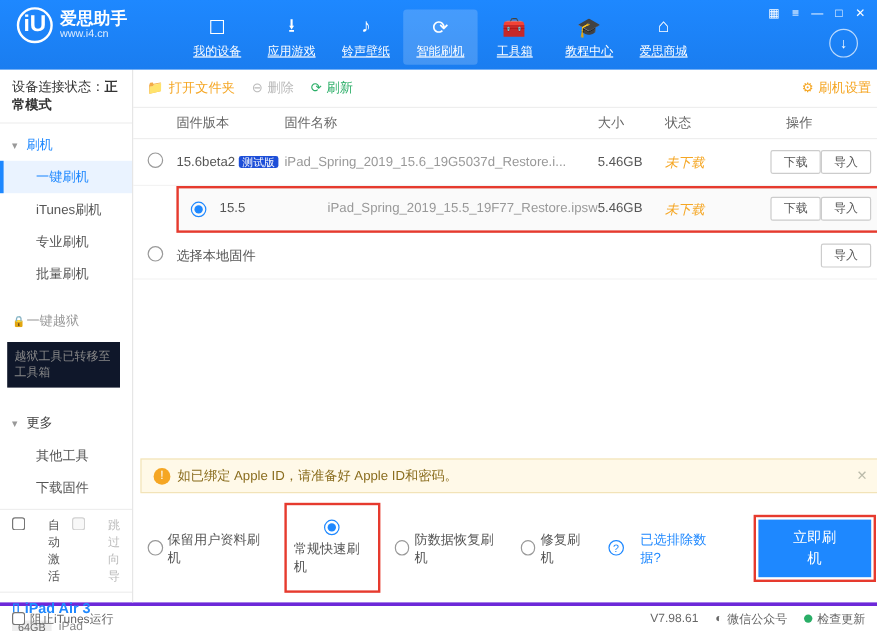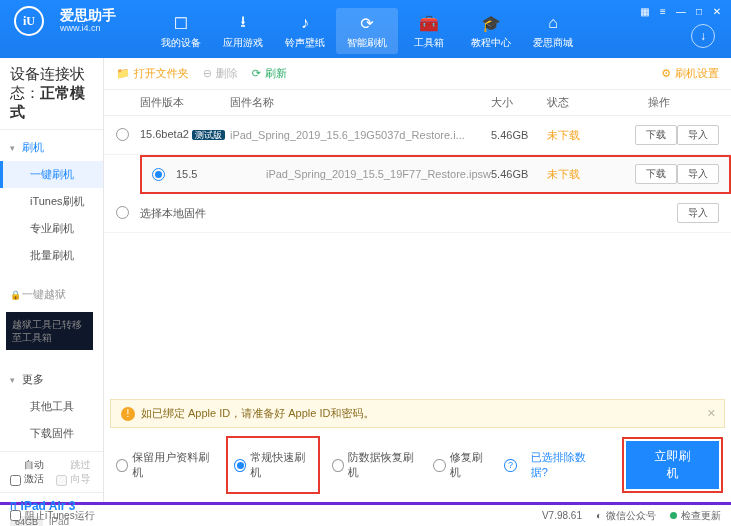--- a/index.html
+++ b/index.html
@@ -3,46 +3,46 @@
 <meta charset="utf-8">
 <style>
 * { margin: 0; padding: 0; box-sizing: border-box; font-family: "Microsoft YaHei", Arial, sans-serif; }
 body { width: 731px; height: 526px; background: #fff; font-size: 11px; color: #333; overflow: hidden; }
 
 
 .header { height: 58px; background: linear-gradient(to bottom,#1e88ff,#1a7df0); color: #fff; position: relative; }
 .titlebar-icons { position: absolute; top: 4px; right: 6px; display: flex; gap: 2px; }
 .titlebar-icons span { width: 16px; height: 14px; display: flex; align-items: center; justify-content: center; font-size: 10px; cursor: pointer; }
 .brand { display: flex; align-items: center; padding: 6px 0 0 14px; }
-.logo-circle { width: 30px; height: 30px; border: 2px solid #fff; border-radius: 50%; display: flex; align-items: center; justify-content: center; font-weight: bold; font-size: 12px; margin-right: 16px; font-family: Liberation Serif, serif; }
+.logo-circle { width: 30px; height: 30px; border: 2px solid #fff; border-radius: 50%; display: flex; align-items: center; justify-content: center; font-weight: bold; font-size: 19px; margin-right: 6px; }
 .brand-text { line-height: 1.1; }
 .brand-title { font-size: 14px; font-weight: bold; }
 .brand-sub { font-size: 9px; opacity: .85; }
 .nav { position: absolute; left: 150px; top: 8px; display: flex; }
 .nav-item { width: 62px; text-align: center; cursor: pointer; padding: 4px 0; }
 .nav-item.active { background: rgba(255,255,255,.18); border-radius: 3px; }
 .nav-icon { height: 22px; display: flex; align-items: center; justify-content: center; font-size: 16px; }
-.nav-label { font-size: 10px; margin-top: 2px; }
+.nav-label { font-size: 10px; margin-top: 2px; text-decoration: underline; }
 .header-right-circle { position: absolute; right: 16px; top: 24px; width: 24px; height: 24px; border: 1.5px solid rgba(255,255,255,.7); border-radius: 50%; display: flex; align-items: center; justify-content: center; font-size: 12px; cursor: pointer; }
 
 
 .main { display: flex; height: 444px; }
 .sidebar { width: 150px; border-right: 1px solid #e6e6e6; display: flex; flex-direction: column; }
-.conn-status { padding: 7px 10px; font-size: 15px; border-bottom: 1px solid #eee; }
+.conn-status { padding: 7px 10px; font-size: 11px; border-bottom: 1px solid #eee; }
 .conn-status b { font-weight: bold; }
 .side-section { padding: 4px 0; }
 .side-head { display: flex; align-items: center; padding: 6px 10px; font-size: 11px; color: #444; cursor: pointer; }
 .side-head .exp { width: 12px; color: #999; font-size: 9px; }
 .side-item { padding: 6px 10px 6px 30px; font-size: 11px; color: #555; cursor: pointer; }
 .side-item.active { background: #eaf3ff; color: #1e88ff; border-left: 3px solid #1e88ff; padding-left: 27px; }
 .side-note { margin: 4px 10px 4px 6px; background: #0f172a; color: #888; font-size: 10px; padding: 6px; line-height: 1.3; }
 .side-divider { height: 1px; background: #eee; margin: 2px 0; }
 .sidebar-spacer { flex: 1; }
 .side-checks { padding: 6px 10px; border-top: 1px solid #eee; display: flex; gap: 10px; font-size: 10px; color: #555; }
-.side-checks label { display: flex; align-items: flex-end; gap: 3px; cursor: pointer; }
+.side-checks label { display: flex; align-items: flex-start; gap: 19px; cursor: pointer; }
 .side-checks .disabled { color: #bbb; }
 .device-box { border-top: 1px solid #eee; padding: 6px 10px; }
 .device-name { color: #1e88ff; font-weight: bold; font-size: 12px; }
 .device-meta { display: flex; gap: 6px; margin-top: 3px; }
 .badge { background: #eee; color: #666; font-size: 9px; padding: 1px 5px; border-radius: 2px; }
 
 
 .content { flex: 1; display: flex; flex-direction: column; }
 .toolbar { height: 32px; border-bottom: 1px solid #eee; display: flex; align-items: center; padding: 0 12px; gap: 14px; font-size: 11px; }
 .tb-item { display: flex; align-items: center; gap: 4px; cursor: pointer; color: #555; }
@@ -58,35 +58,35 @@
 .col-name { flex: 1; }
 .col-size { width: 56px; text-align: left; }
 .col-status { width: 52px; }
 .col-ops { width: 120px; text-align: center; }
 
 .row { display: flex; align-items: center; padding: 9px 12px; font-size: 11px; color: #555; border-bottom: 1px solid #f3f3f3; }
 .row.selected { outline: 2px solid #e63a2e; outline-offset: -2px; background: #fafafa; margin-left: 36px; }
 .radio { width: 13px; height: 13px; border: 1px solid #999; border-radius: 50%; display: inline-flex; align-items: center; justify-content: center; cursor: pointer; }
 .radio.on::after { content: ""; width: 7px; height: 7px; background: #1e88ff; border-radius: 50%; }
 .radio.on { border-color: #1e88ff; }
-.tag-beta { background: #0c4a6e; color: #fff; font-size: 9px; padding: 0 3px; border-radius: 2px; margin-left: 3px; }
-.status-orange { color: #f5a623; }
+.tag-beta { background: #1d4ed8; color: #fff; font-size: 9px; padding: 0 3px; border-radius: 2px; margin-left: 3px; }
+.status-orange { color: #f5a623; font-style: italic; }
 .btn-sm { border: 1px solid #ccc; background: #fff; color: #555; font-size: 10px; padding: 2px 10px; cursor: pointer; border-radius: 2px; }
 .ops-group { display: flex; gap: 0; justify-content: flex-end; }
 .filename { color: #999; white-space: nowrap; overflow: hidden; text-overflow: ellipsis; }
 
 .content-spacer { flex: 1; }
 
 .alert-bar { background: #fff9e8; border: 1px solid #f2e3b8; margin: 0 6px; padding: 6px 10px; display: flex; align-items: center; font-size: 11px; color: #8a6d1e; position: relative; }
 .alert-icon { width: 14px; height: 14px; background: #f5a623; color: #fff; border-radius: 50%; display: inline-flex; align-items: center; justify-content: center; font-size: 10px; margin-right: 6px; }
 .alert-close { position: absolute; right: 8px; color: #bba; cursor: pointer; }
 
 .options-bar { display: flex; align-items: center; padding: 10px 12px; gap: 14px; font-size: 11px; }
 .opt { display: flex; align-items: center; gap: 4px; cursor: pointer; color: #555; }
-.opt.highlight { outline: 2px solid #e63a2e; padding: 12px 6px; }
+.opt.highlight { outline: 2px solid #e63a2e; padding: 12px 6px; flex-direction: column; }
 .info-circle { width: 13px; height: 13px; border: 1px solid #1e88ff; color: #1e88ff; border-radius: 50%; display: inline-flex; align-items: center; justify-content: center; font-size: 9px; }
 .link-blue { color: #1e88ff; cursor: pointer; }
 .btn-primary { background: #1e88ff; color: #fff; border: none; padding: 7px 24px; font-size: 12px; cursor: pointer; outline: 2px solid #e63a2e; outline-offset: 2px; }
 .opts-spacer { flex: 1; }
 
 
 .footer { height: 24px; border-top: 3px solid #6d28d9; display: flex; align-items: center; padding: 0 10px; font-size: 10px; color: #666; }
 .footer label { display: flex; align-items: center; gap: 4px; cursor: pointer; }
 .footer-spacer { flex: 1; }
 .footer-item { margin-left: 14px; display: flex; align-items: center; gap: 4px; }

